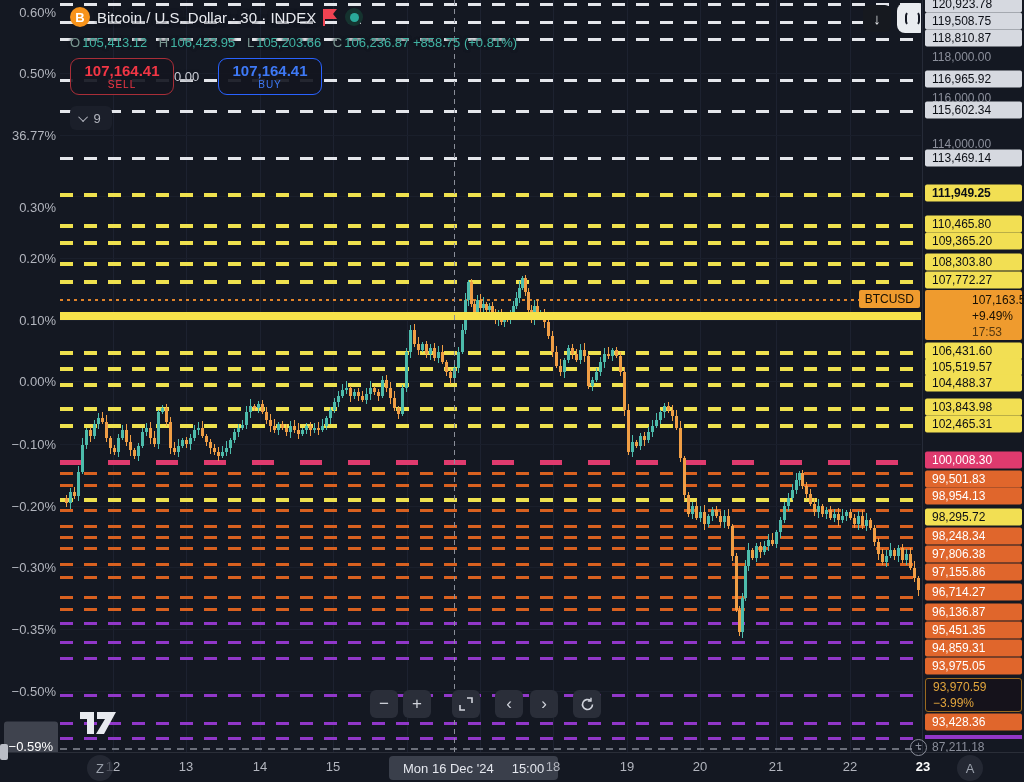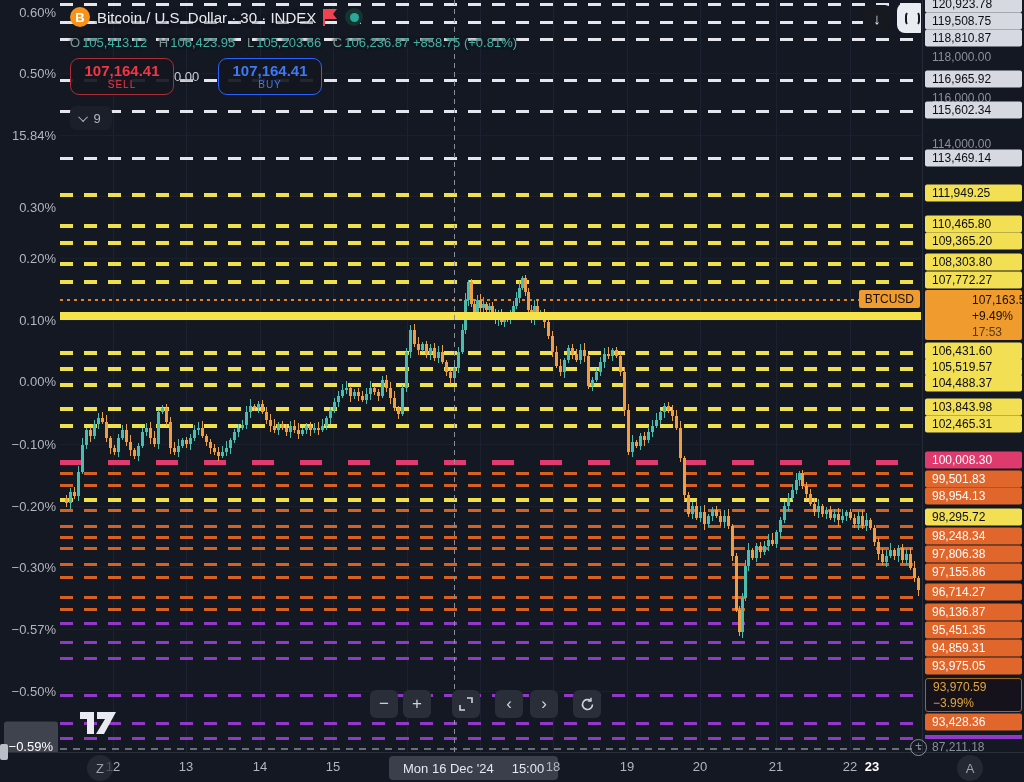--- a/index.html
+++ b/index.html
@@ -690,43 +690,43 @@
       <svg width="36" height="22" viewBox="0 0 36 22">
         <path d="M0 0 h14 v22 h-7 v-15 h-7 z" fill="#e8eaef"></path>
         <path d="M17 0 h19 l-12 22 h-8 l9 -15 h-8 z" fill="#e8eaef"></path>
       </svg>
     </div>
   </div>
 
   <div id="left-axis">
       <div class="pct-label" style="top: 12px;">0.60%</div>
       <div class="pct-label" style="top: 73px;">0.50%</div>
-      <div class="pct-label" style="top: 135px;">15.84%</div>
+      <div class="pct-label" style="top: 135px;">36.77%</div>
       <div class="pct-label" style="top: 207px;">0.30%</div>
       <div class="pct-label" style="top: 258px;">0.20%</div>
       <div class="pct-label" style="top: 320px;">0.10%</div>
       <div class="pct-label" style="top: 381px;">0.00%</div>
       <div class="pct-label" style="top: 444px;">−0.10%</div>
       <div class="pct-label" style="top: 506px;">−0.20%</div>
       <div class="pct-label" style="top: 567px;">−0.30%</div>
-      <div class="pct-label" style="top: 629px;">−0.57%</div>
+      <div class="pct-label" style="top: 629px;">−0.35%</div>
       <div class="pct-label" style="top: 691px;">−0.50%</div>
       <div class="pct-label hl" style="top: 746px;">−0.59%</div>
     </div>
   <div id="right-axis">
       <div class="chip white" style="top: 4px;">120,923.78</div>
       <div class="chip white" style="top: 21px;">119,508.75</div>
       <div class="chip white" style="top: 38px;">118,810.87</div>
       <div class="chip tick" style="top: 57px;">118,000.00</div>
       <div class="chip white" style="top: 79px;">116,965.92</div>
       <div class="chip tick" style="top: 98px;">116,000.00</div>
       <div class="chip white" style="top: 110px;">115,602.34</div>
       <div class="chip tick" style="top: 144px;">114,000.00</div>
       <div class="chip white" style="top: 158px;">113,469.14</div>
-      <div class="chip yellow" style="top: 193px;">111,949.25</div>
+      <div class="chip yellow" style="top: 193px; font-weight: bold;">111,949.25</div>
       <div class="chip yellow" style="top: 224px;">110,465.80</div>
       <div class="chip yellow" style="top: 241px;">109,365.20</div>
       <div class="chip yellow" style="top: 262px;">108,303.80</div>
       <div class="chip yellow" style="top: 280px;">107,772.27</div>
       <div class="chip current" style="top: 315px;">
         <span class="sub">107,163.58</span>
         <span class="sub">+9.49%</span>
         <span class="sub dim">17:53</span>
       </div>
       <div class="chip yellow" style="top: 351px;">106,431.60</div>
@@ -762,21 +762,21 @@
     </div>
   <div class="t-tick" style="left: 113px;">12</div>
       <div class="t-tick" style="left: 186px;">13</div>
       <div class="t-tick" style="left: 260px;">14</div>
       <div class="t-tick" style="left: 333px;">15</div>
       <div class="t-tick" style="left: 553px;">18</div>
       <div class="t-tick" style="left: 627px;">19</div>
       <div class="t-tick" style="left: 700px;">20</div>
       <div class="t-tick" style="left: 776px;">21</div>
       <div class="t-tick" style="left: 850px;">22</div>
-      <div class="t-tick hl" style="left: 872px; text-align: right;">23</div>
+      <div class="t-tick hl" style="left: 923px; text-align: right;">23</div>
     </div>
 
   <div class="corner-circle" style="left:87px;top:755px">
       <span>Z</span>
     </div>
   <div class="corner-circle" style="left:957px;top:755px">
       <span>A</span>
     </div>
   <div id="plus-circle"><span>+</span></div>
   <div id="corner-sliver"></div>

